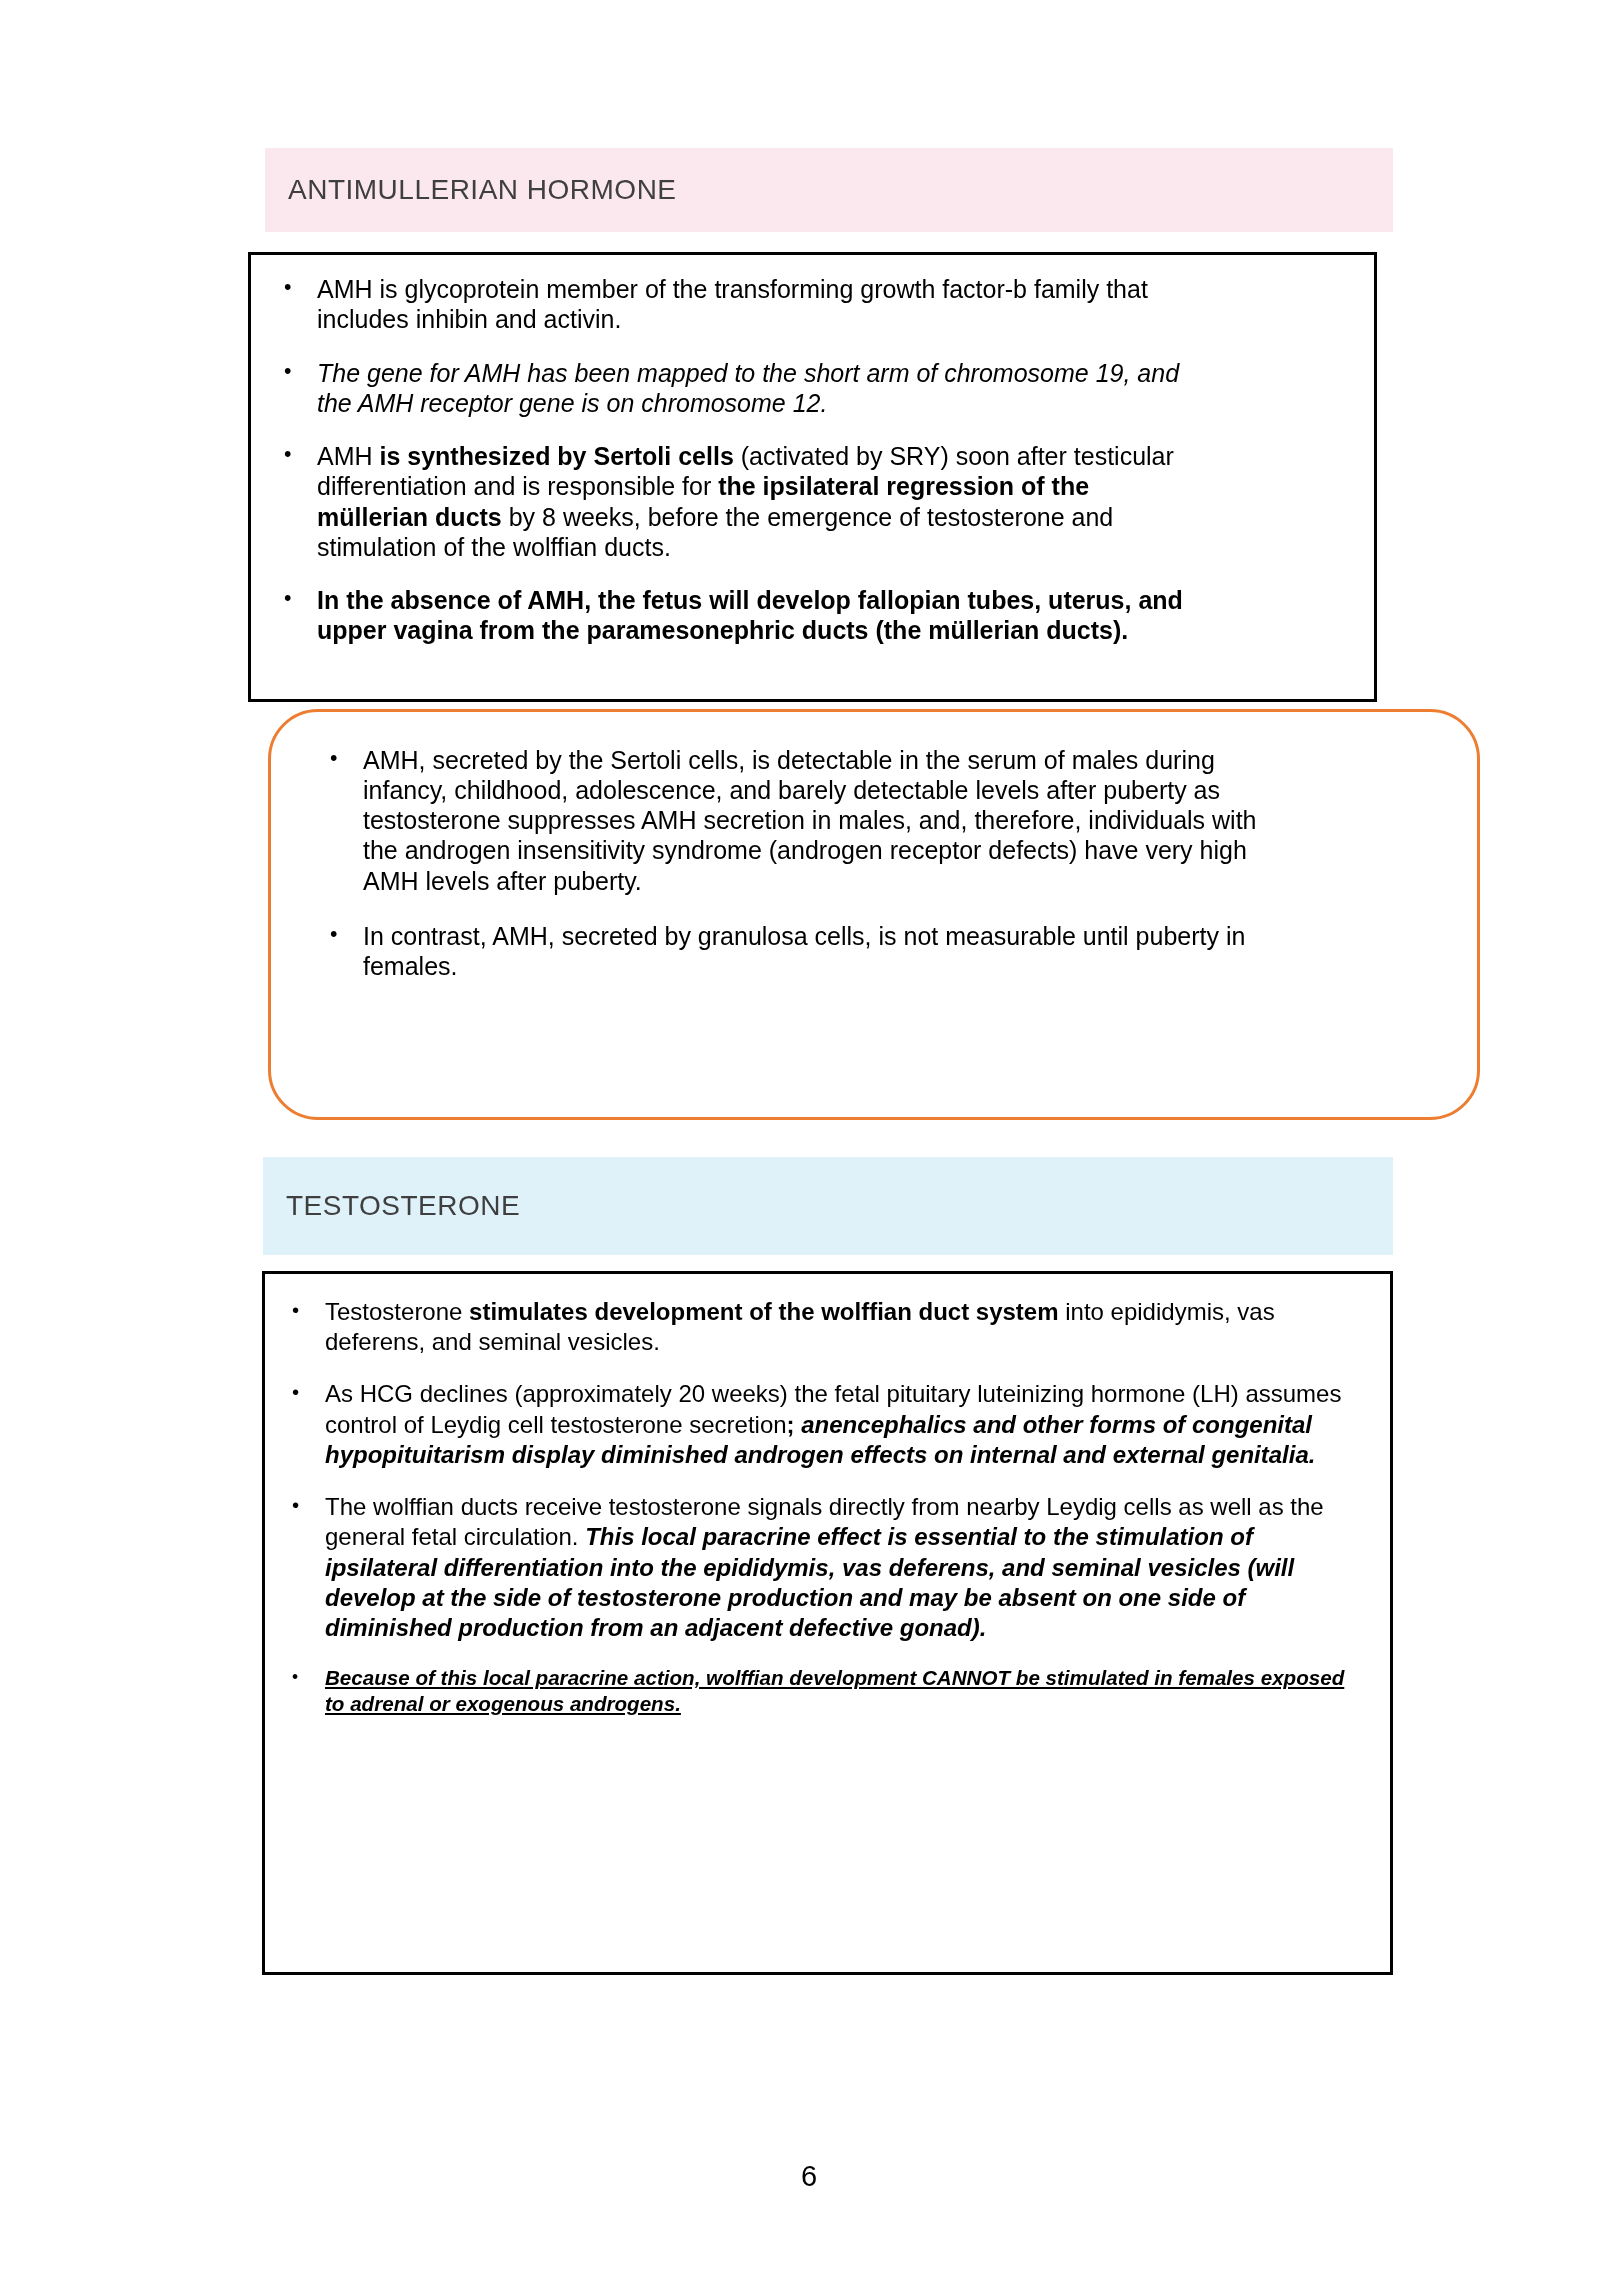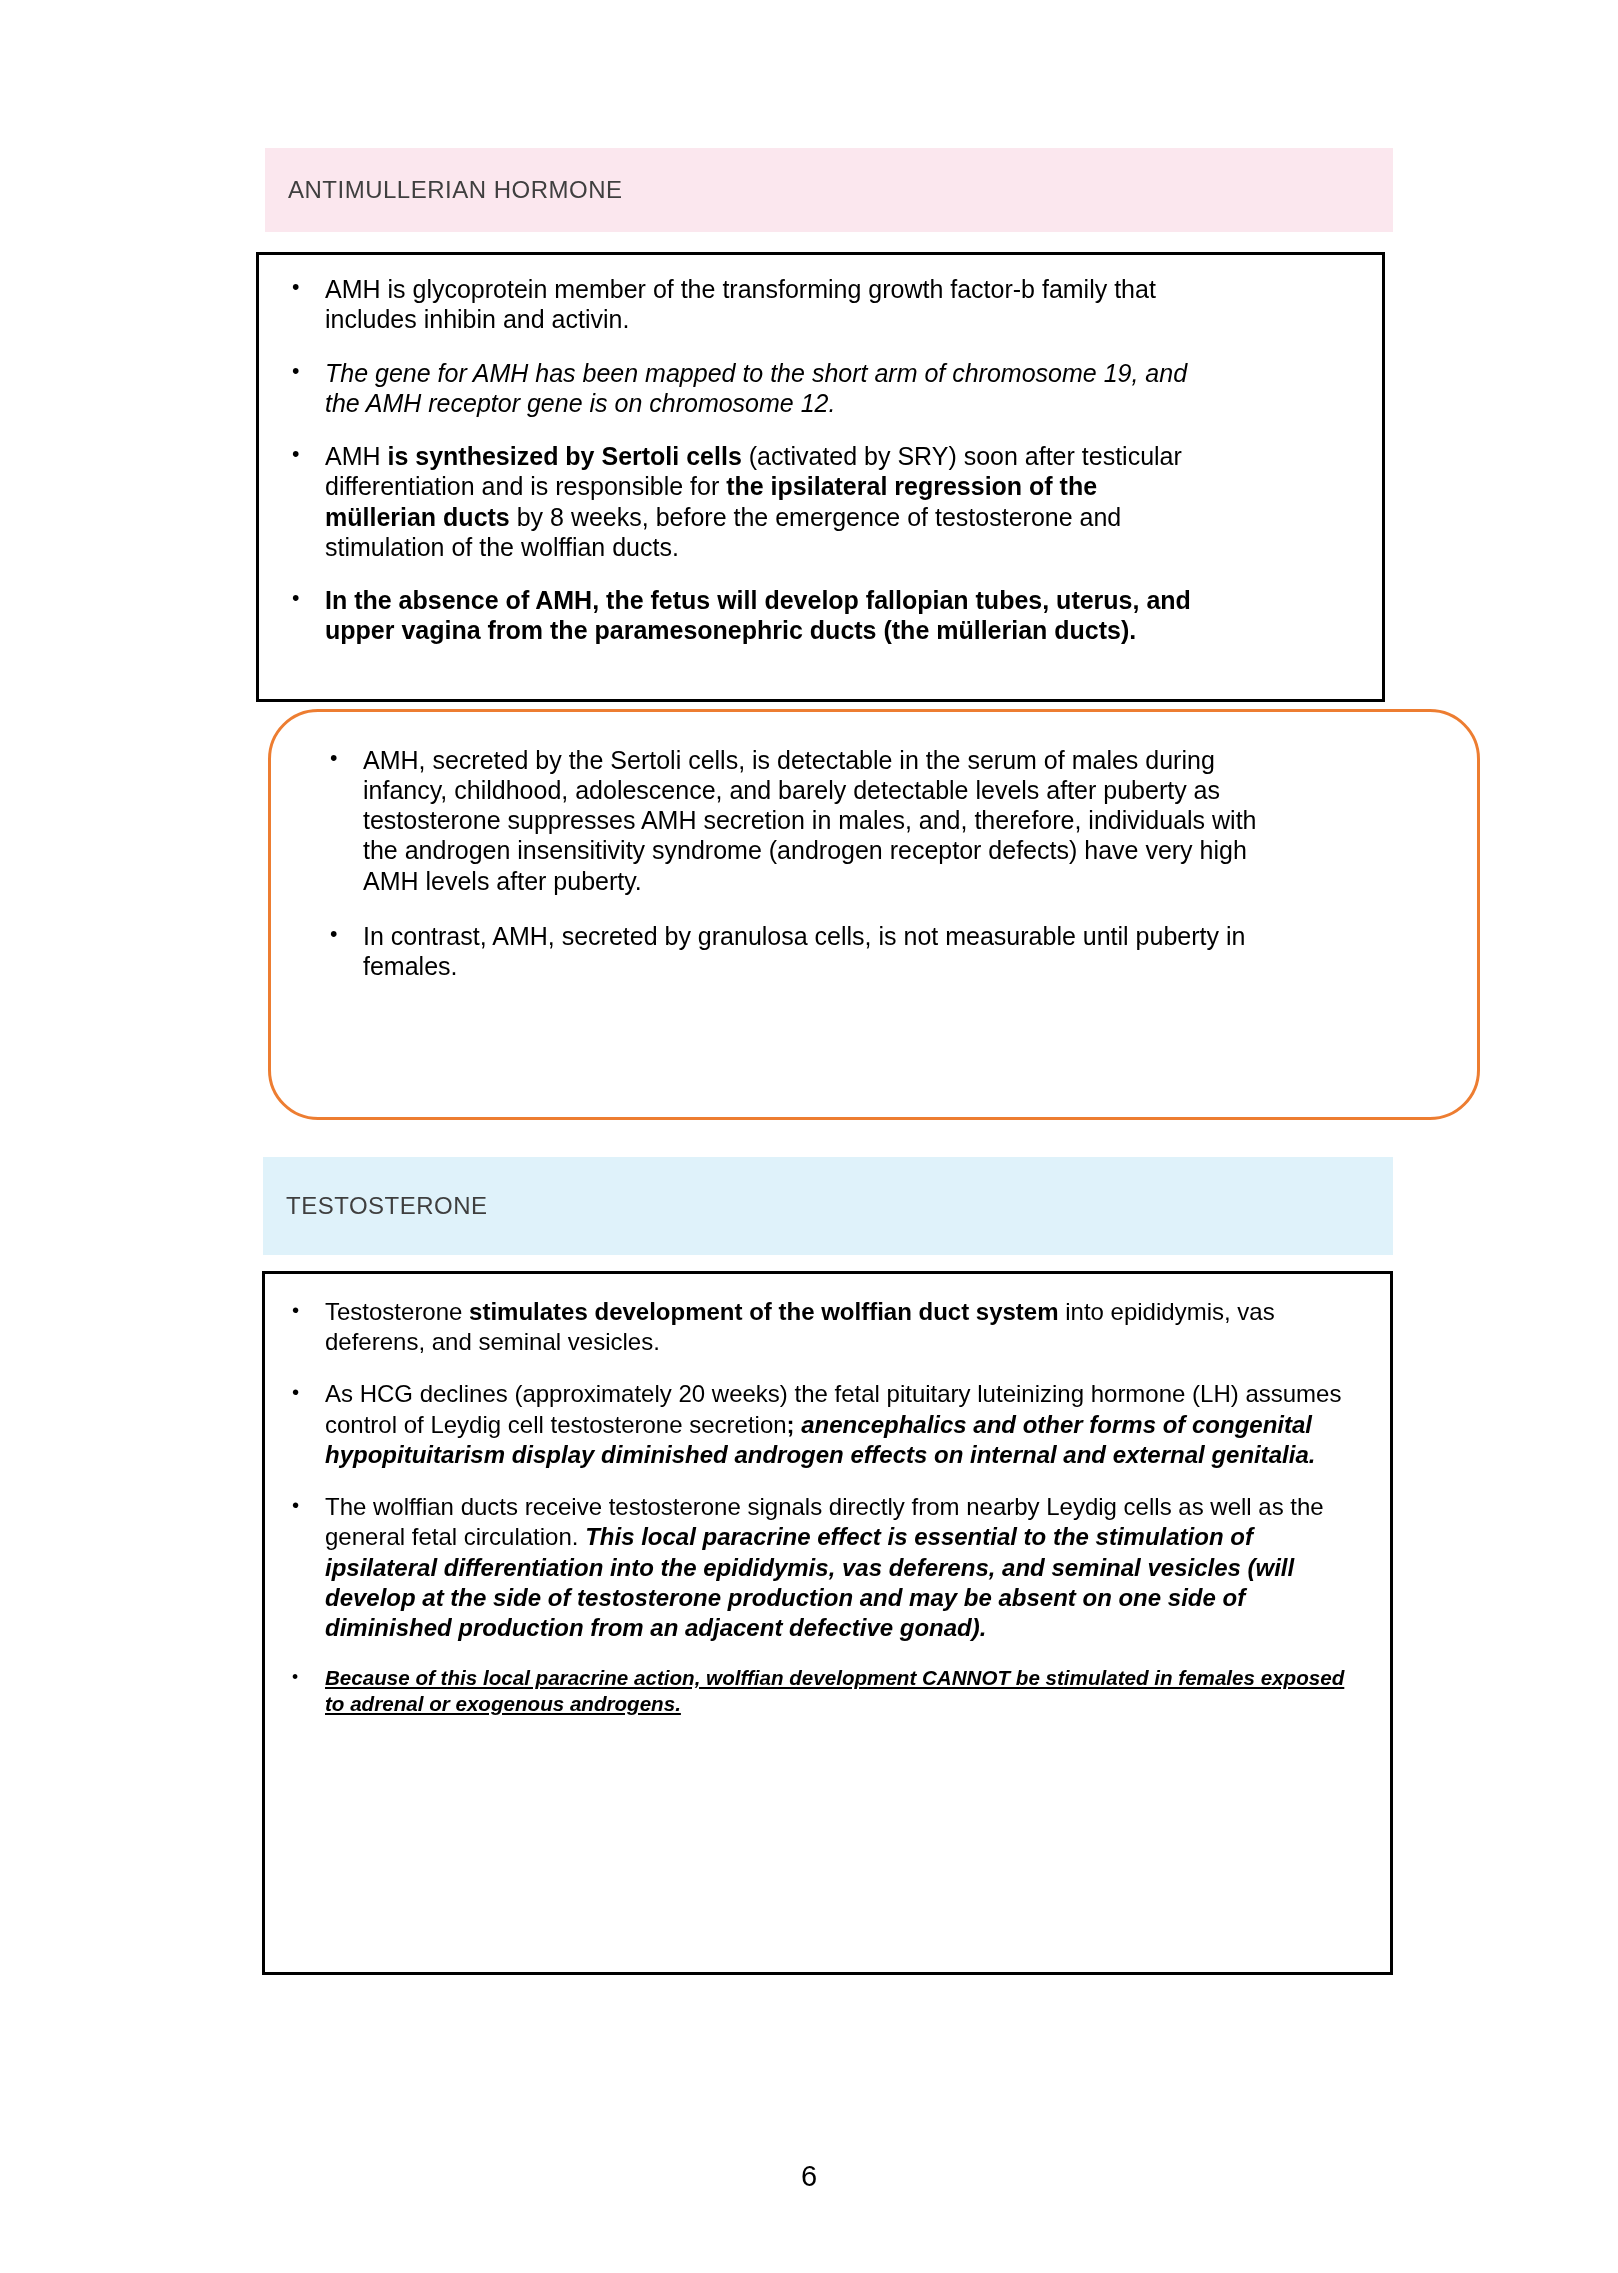--- a/index.html
+++ b/index.html
@@ -9,31 +9,31 @@
     font-family: "Liberation Sans", sans-serif;
     color: #000000;
     position: relative;
   }
   .abs { position: absolute; box-sizing: border-box; }
 
   
   .section-header {
     display: flex; align-items: center;
     padding-left: 23px;
-    font-size: 24px;
+    font-size: 28px;
     color: #3f3f3f;
     letter-spacing: 0.5px;
     font-weight: 400;
   }
   .header-pink { left: 265px; top: 148px; width: 1128px; height: 84px; background: #fbe7ee; }
   .header-blue { left: 263px; top: 1157px; width: 1130px; height: 98px; background: #dff2fa; }
 
   
   .black-box { border: 3.8px solid #000000; background: #ffffff; }
-  .box1 { left: 256px; top: 252px; width: 1129px; height: 450px; padding: 19px 172px 7.6px 31px; }
+  .box1 { left: 248px; top: 252px; width: 1129px; height: 450px; padding: 19px 172px 7.6px 31px; }
   .orange-box {
     left: 268px; top: 709px; width: 1212px; height: 411px;
     border: 3.8px solid #ed7d31; border-radius: 50px;
     padding: 32.5px 212px 7.6px 57px; background: #ffffff;
   }
   .box2 { left: 262px; top: 1271px; width: 1131px; height: 704px; padding: 23px 27px 7.6px 25px; }
 
   ul.bullets { list-style: none; margin: 0; padding: 0; }
   ul.bullets li {
     position: relative;

